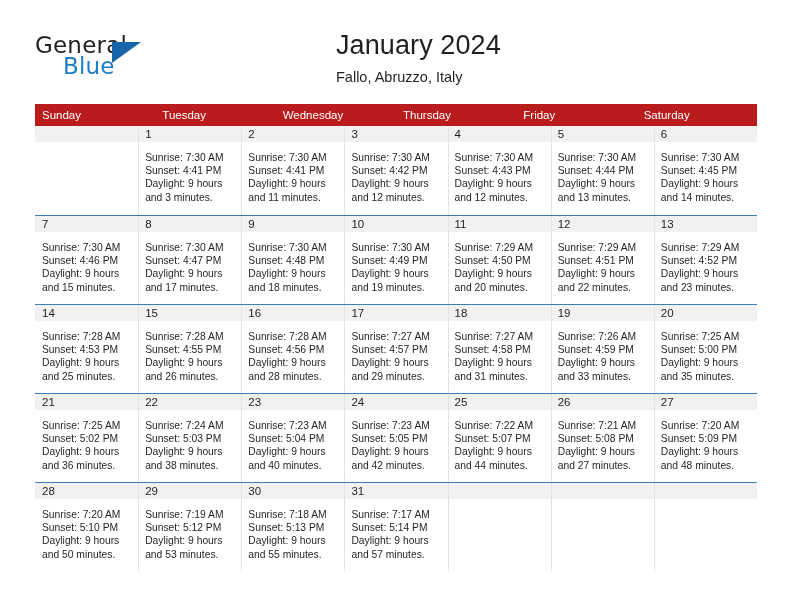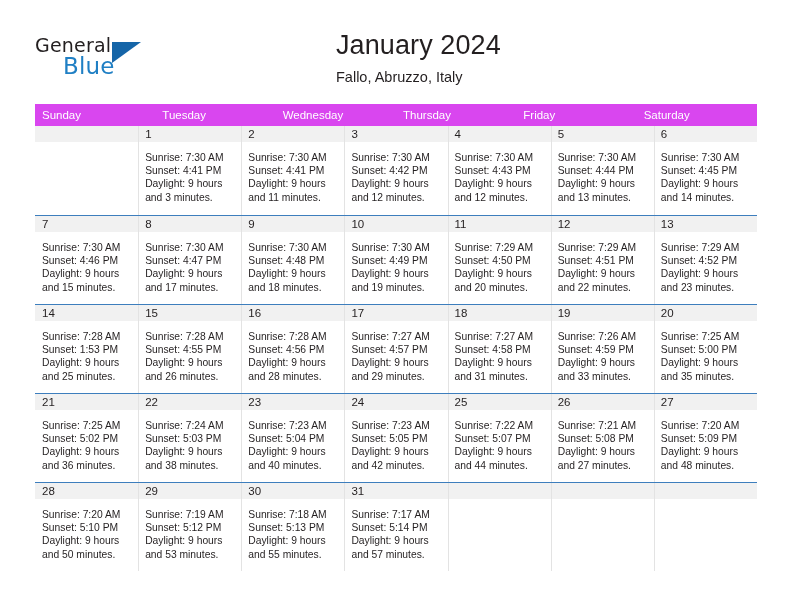--- a/index.html
+++ b/index.html
@@ -32,21 +32,21 @@
     position: absolute;
     left: 35px;
     top: 33px;
     width: 190px;
     height: 52px;
   }
   .logo-general {
     position: absolute;
     left: 0;
     top: 0;
-    font-size: 19px;
+    font-size: 23px;
     letter-spacing: 0.2px;
     color: #231f20;
     font-family: "DejaVu Sans", sans-serif;
     font-weight: 400;
     line-height: 24px;
   }
   .logo-blue {
     position: absolute;
     left: 28px;
     top: 21px;
@@ -92,21 +92,21 @@
 
   
   .calendar {
     position: absolute;
     left: 35px;
     top: 104px;
     width: 722px;
   }
   .cal-head {
     display: flex;
-    background: #d946ef;
+    background: #b91c1c;
     height: 22px;
   }
   .cal-head .hcell {
     flex: 1 1 0;
     color: #ffffff;
     font-size: 11.5px;
     line-height: 22px;
     padding-left: 7px;
     box-sizing: border-box;
     white-space: nowrap;
@@ -364,21 +364,21 @@
     </div>
 
     <div class="week">
       <div class="daycell">
 
         <div class="numbar">
             <span class="daynum">14</span>
           </div>
         <div class="info">
           <div>Sunrise: 7:28 AM</div>
-          <div>Sunset: 1:53 PM</div>
+          <div>Sunset: 4:53 PM</div>
           <div>Daylight: 9 hours</div>
           <div>and 25 minutes.</div>
         </div>
       </div>
       <div class="daycell">
         <div class="vsep"></div>
         <div class="numbar">
             <span class="daynum">15</span>
           </div>
         <div class="info">

